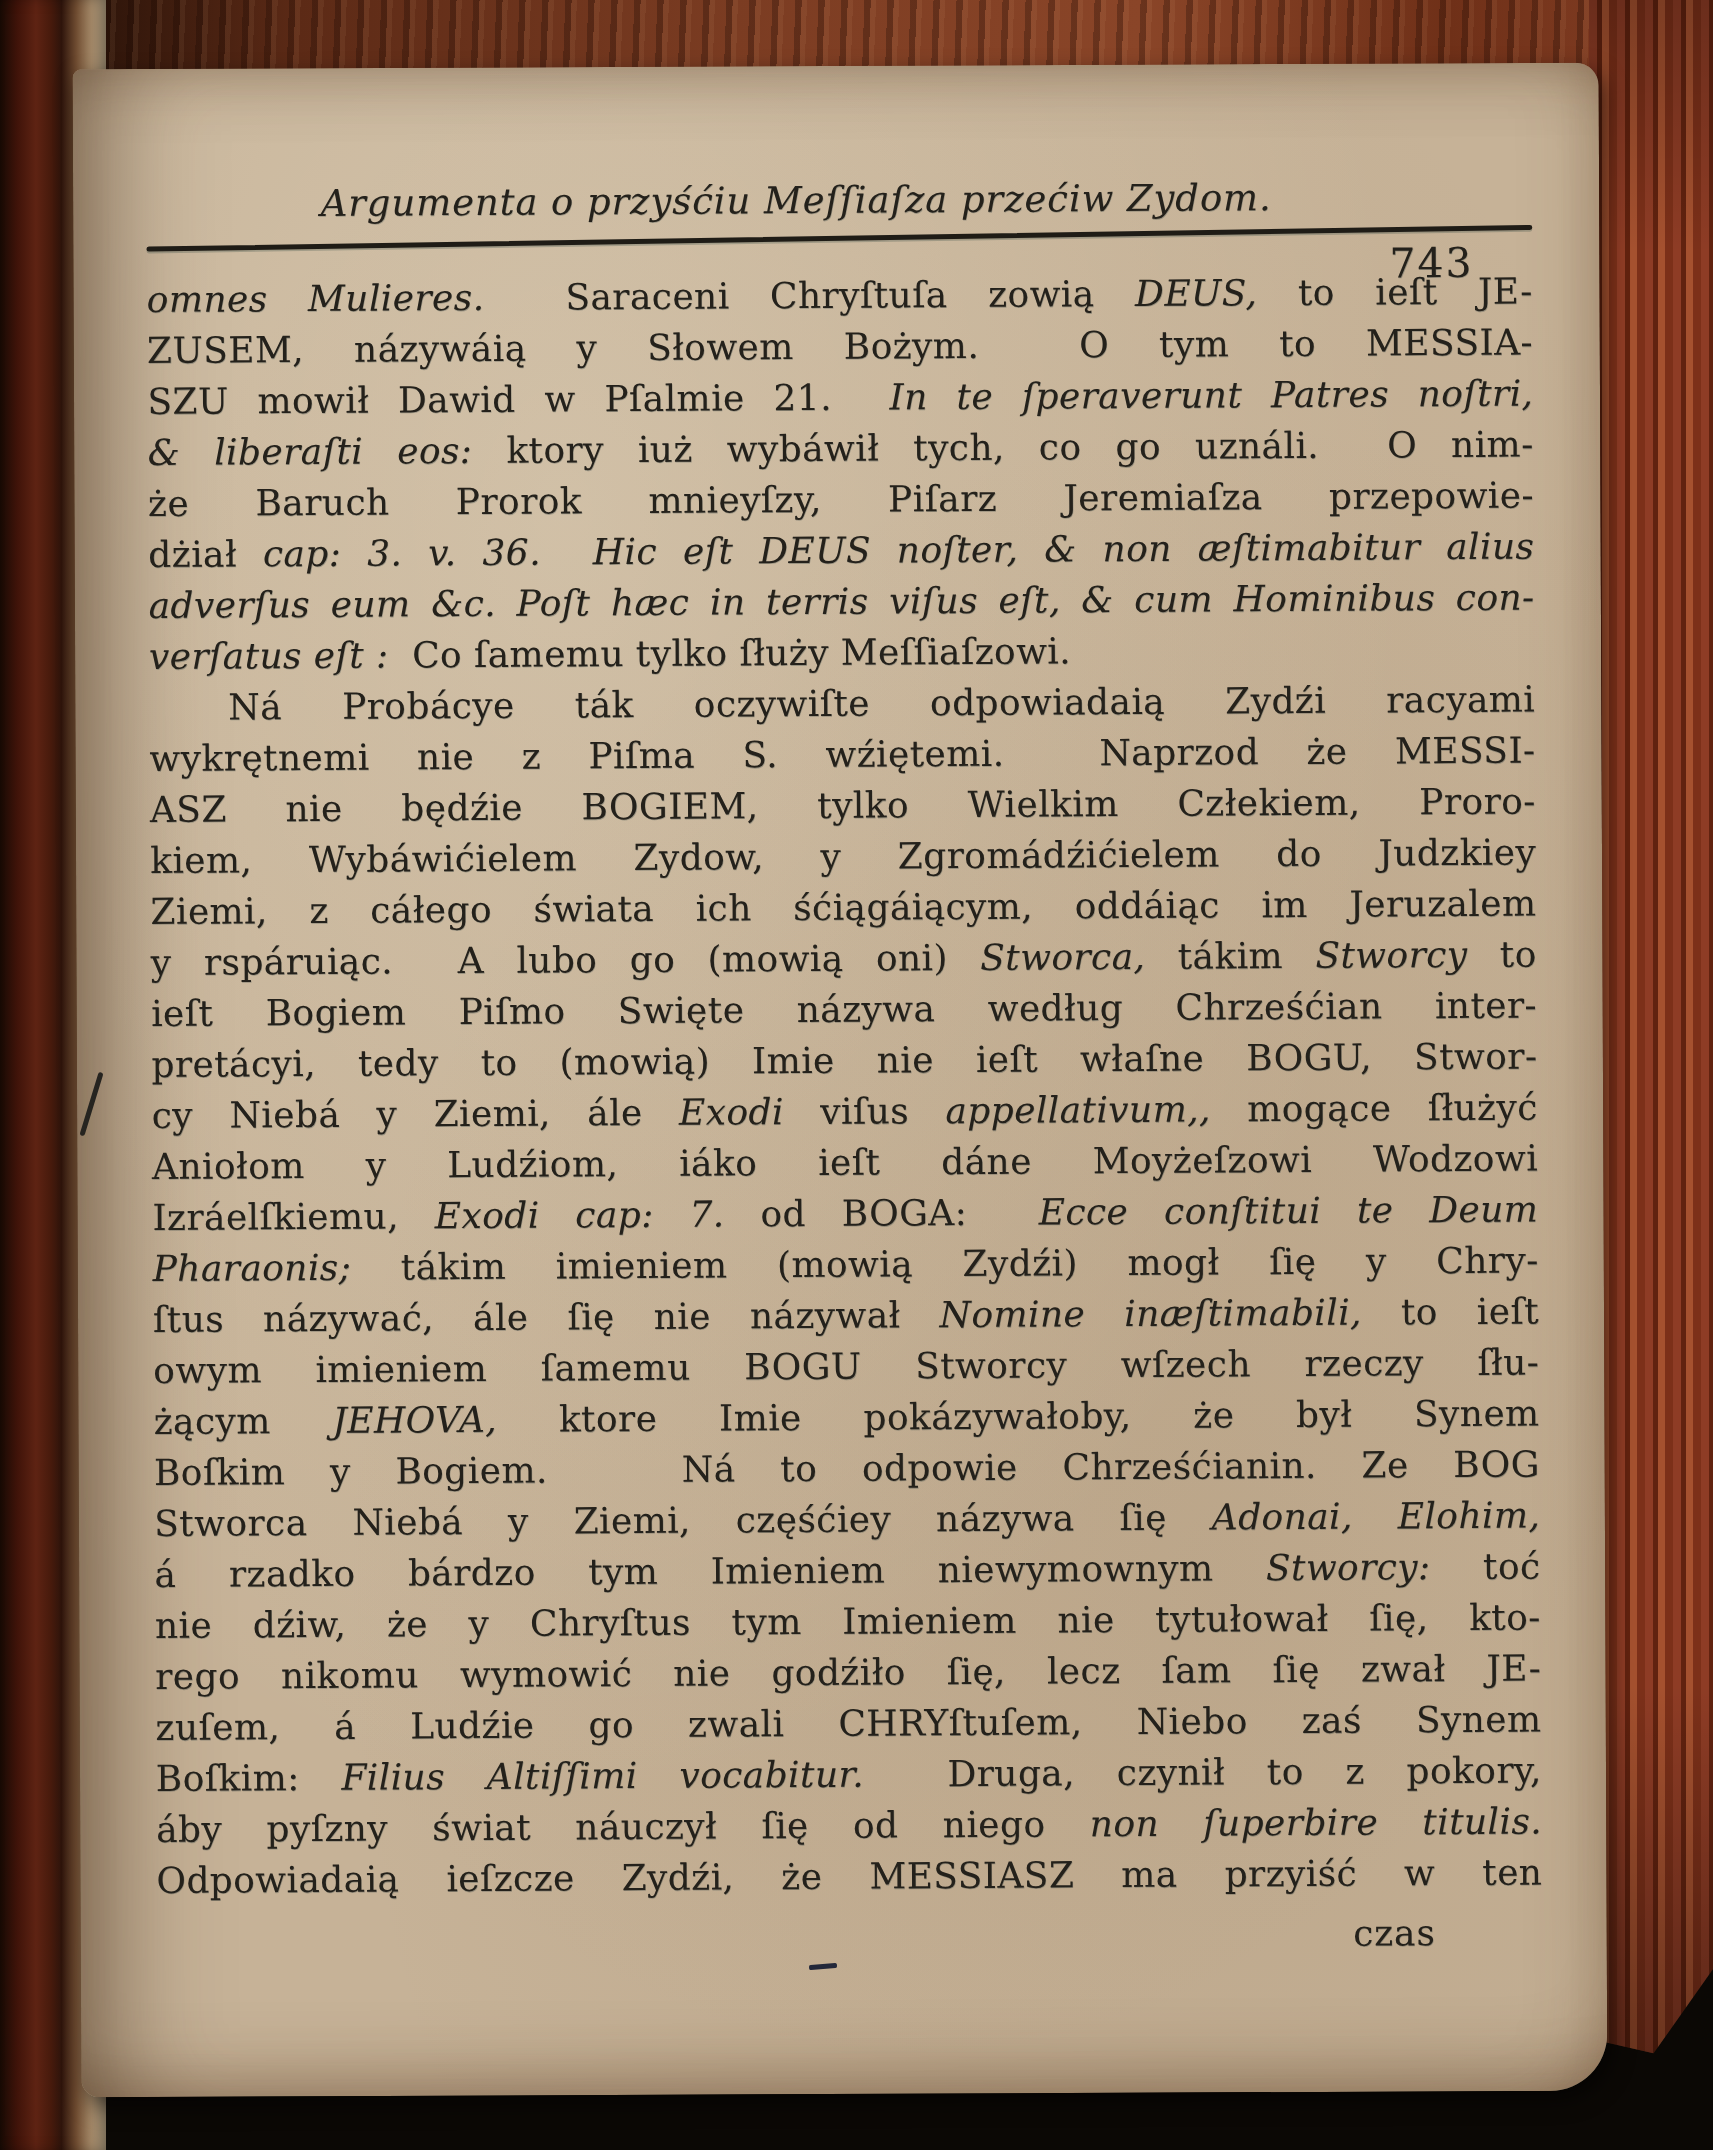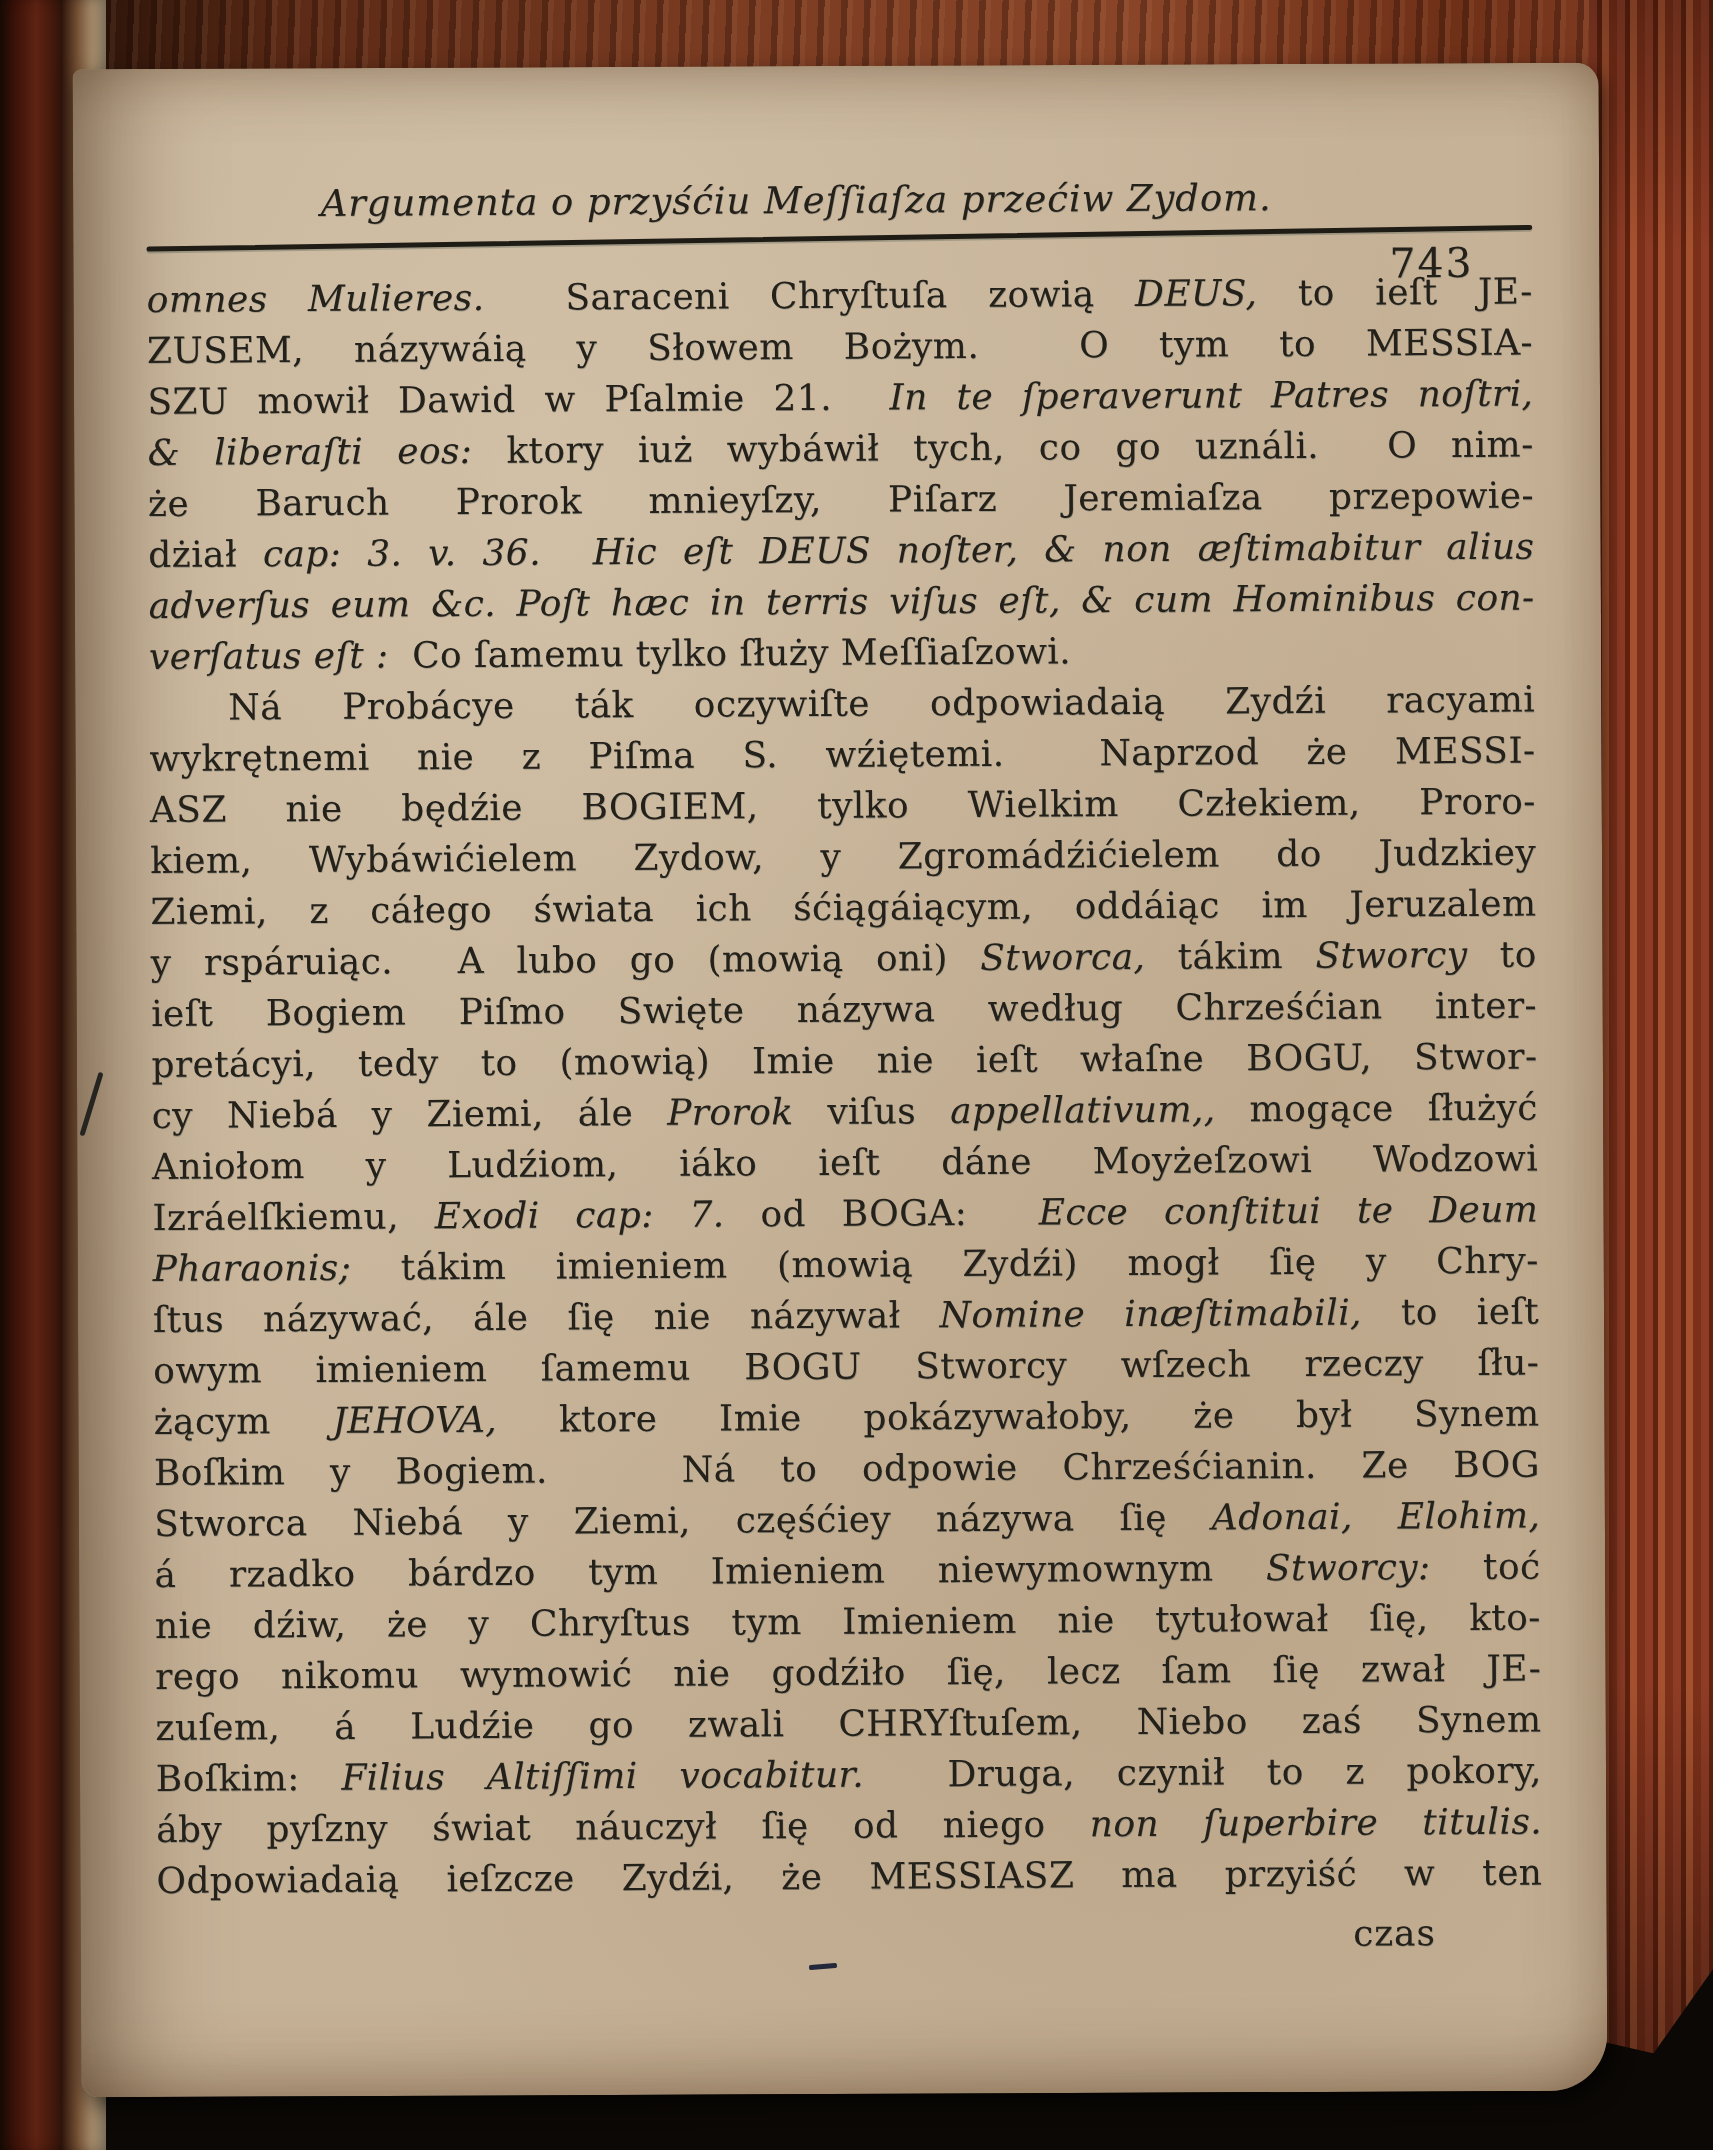--- a/index.html
+++ b/index.html
@@ -114,21 +114,21 @@
       <div class="line"><span class="it">adverſus eum &amp;c. Poſt hæc in terris viſus eſt, &amp; cum Hominibus con-</span></div>
       <div class="line nj"><span class="it">verſatus eſt :</span><span class="ro">&nbsp; Co ſamemu tylko ſłuży Meſſiaſzowi.</span></div>
       <div class="line ind"><span class="ro">Ná Probácye ták oczywiſte odpowiadaią Zydźi racyami</span></div>
       <div class="line"><span class="ro">wykrętnemi nie z Piſma S. wźiętemi.&nbsp; Naprzod że MESSI-</span></div>
       <div class="line"><span class="ro">ASZ nie będźie BOGIEM, tylko Wielkim Człekiem, Proro-</span></div>
       <div class="line"><span class="ro">kiem, Wybáwićielem Zydow, y Zgromádźićielem do Judzkiey</span></div>
       <div class="line"><span class="ro">Ziemi, z cáłego świata ich śćiągáiącym, oddáiąc im Jeruzalem</span></div>
       <div class="line"><span class="ro">y rspáruiąc.&nbsp; A lubo go (mowią oni) </span><span class="it">Stworca,</span><span class="ro"> tákim </span><span class="it">Stworcy</span><span class="ro"> to</span></div>
       <div class="line"><span class="ro">ieſt Bogiem Piſmo Swięte názywa według Chrześćian inter-</span></div>
       <div class="line"><span class="ro">pretácyi, tedy to (mowią) Imie nie ieſt właſne BOGU, Stwor-</span></div>
-      <div class="line"><span class="ro">cy Niebá y Ziemi, ále </span><span class="it">Prorok</span><span class="ro"> viſus </span><span class="it">appellativum,,</span><span class="ro"> mogące ſłużyć</span></div>
+      <div class="line"><span class="ro">cy Niebá y Ziemi, ále </span><span class="it">Exodi</span><span class="ro"> viſus </span><span class="it">appellativum,,</span><span class="ro"> mogące ſłużyć</span></div>
       <div class="line"><span class="ro">Aniołom y Ludźiom, iáko ieſt dáne Moyżeſzowi Wodzowi</span></div>
       <div class="line"><span class="ro">Izráelſkiemu, </span><span class="it">Exodi cap: 7.</span><span class="ro"> od BOGA:&nbsp; </span><span class="it">Ecce conſtitui te Deum</span></div>
       <div class="line"><span class="it">Pharaonis;</span><span class="ro"> tákim imieniem (mowią Zydźi) mogł ſię y Chry-</span></div>
       <div class="line"><span class="ro">ſtus názywać, ále ſię nie názywał </span><span class="it">Nomine inæſtimabili,</span><span class="ro"> to ieſt</span></div>
       <div class="line"><span class="ro">owym imieniem ſamemu BOGU Stworcy wſzech rzeczy ſłu-</span></div>
       <div class="line"><span class="ro">żącym </span><span class="it">JEHOVA,</span><span class="ro"> ktore Imie pokázywałoby, że był Synem</span></div>
       <div class="line"><span class="ro">Boſkim y Bogiem.&nbsp;&nbsp; Ná to odpowie Chrześćianin. Ze BOG</span></div>
       <div class="line"><span class="ro">Stworca Niebá y Ziemi, częśćiey názywa ſię </span><span class="it">Adonai, Elohim,</span></div>
       <div class="line"><span class="ro">á rzadko bárdzo tym Imieniem niewymownym </span><span class="it">Stworcy:</span><span class="ro"> toć</span></div>
       <div class="line"><span class="ro">nie dźiw, że y Chryſtus tym Imieniem nie tytułował ſię, kto-</span></div>

